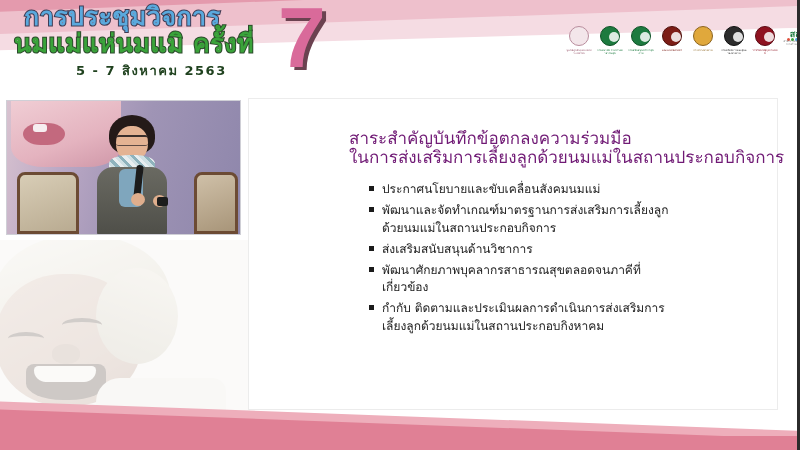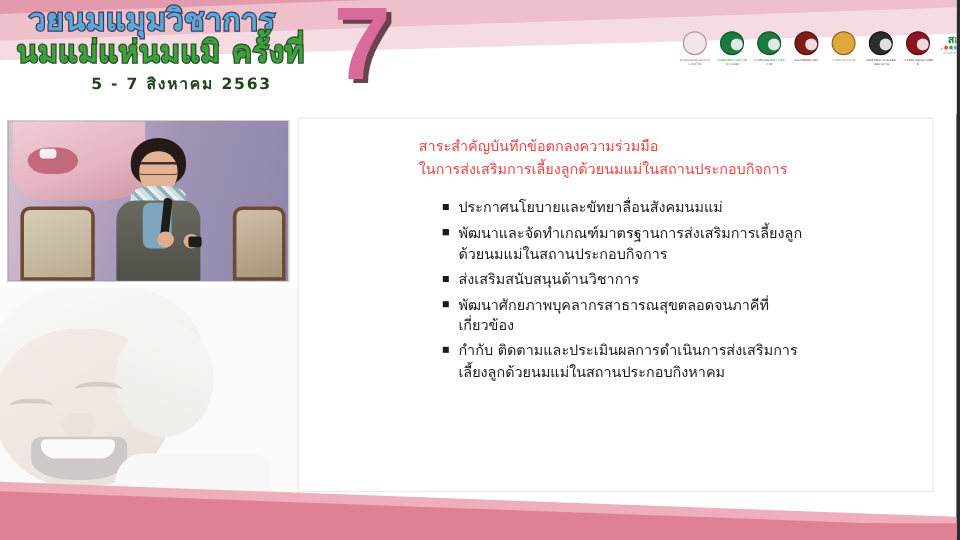--- a/index.html
+++ b/index.html
@@ -424,25 +424,25 @@
     background: #ffffff;
     border: 1px solid #ececec;
     box-sizing: border-box;
   }
   .content-inner {
     position: absolute;
     left: 100px; top: 14px;
     width: 400px;
   }
   .lead {
-    font-size: 12px;
+    font-size: 17px;
     line-height: 19px;
-    color: #ef4444;
+    color: #701a75;
     font-family: "DejaVu Sans", sans-serif;
-    margin: 0 0 14px 0;
+    margin: 16px 0 14px 0;
   }
   .lead div { white-space: nowrap; }
   .bullets {
     list-style: none;
     margin: 0;
     padding: 0 0 0 20px;
   }
   .bullets li {
     position: relative;
     font-size: 12px;
@@ -464,21 +464,21 @@
 <body>
 
 <div id="slide">
 
   <div class="banner">
     <div class="banner-band-a"></div>
     <div class="banner-band-b"></div>
     <div class="banner-band-c"></div>
     <div class="banner-white-wedge"></div>
 
-    <div class="title-line1">วยนมแมุมวิชาการ</div>
+    <div class="title-line1">การประชุมวิจการ</div>
     <div class="title-line2">นมแม่แห่นมแมิ ครั้งที่</div>
     <div class="big-seven">7</div>
     <div class="title-date">5 - 7 สิงหาคม 2563</div>
 
 
     <div class="logo-row">
       <div class="logo lg-1">
         <div class="disc"></div>
         <div class="cap">มูลนิธิศูนย์นมแม่แห่งประเทศไทย</div>
       </div>
@@ -567,21 +567,21 @@
 
   <div class="content-panel">
     <div class="content-inner">
       <div class="lead">
         <div>สาระสำคัญบันทึกข้อตกลงความร่วมมือ</div>
         <div>ในการส่งเสริมการเลี้ยงลูกด้วยนมแม่ในสถานประกอบกิจการ</div>
       </div>
       <ul class="bullets">
         <li>
           <span class="bul"></span>
-          <span>ประกาศนโยบายและขัทยาลื่อนสังคมนมแม่</span>
+          <span>ประกาศนโยบายและขับเคลื่อนสังคมนมแม่</span>
         </li>
         <li>
           <span class="bul"></span>
         </li>
         <li>
           <span class="bul"></span>
           <span>พัฒนาและจัดทำเกณฑ์มาตรฐานการส่งเสริมการเลี้ยงลูก</span>
           <span class="l2">ด้วยนมแม่ในสถานประกอบกิจการ</span>
         </li>
         <li>

